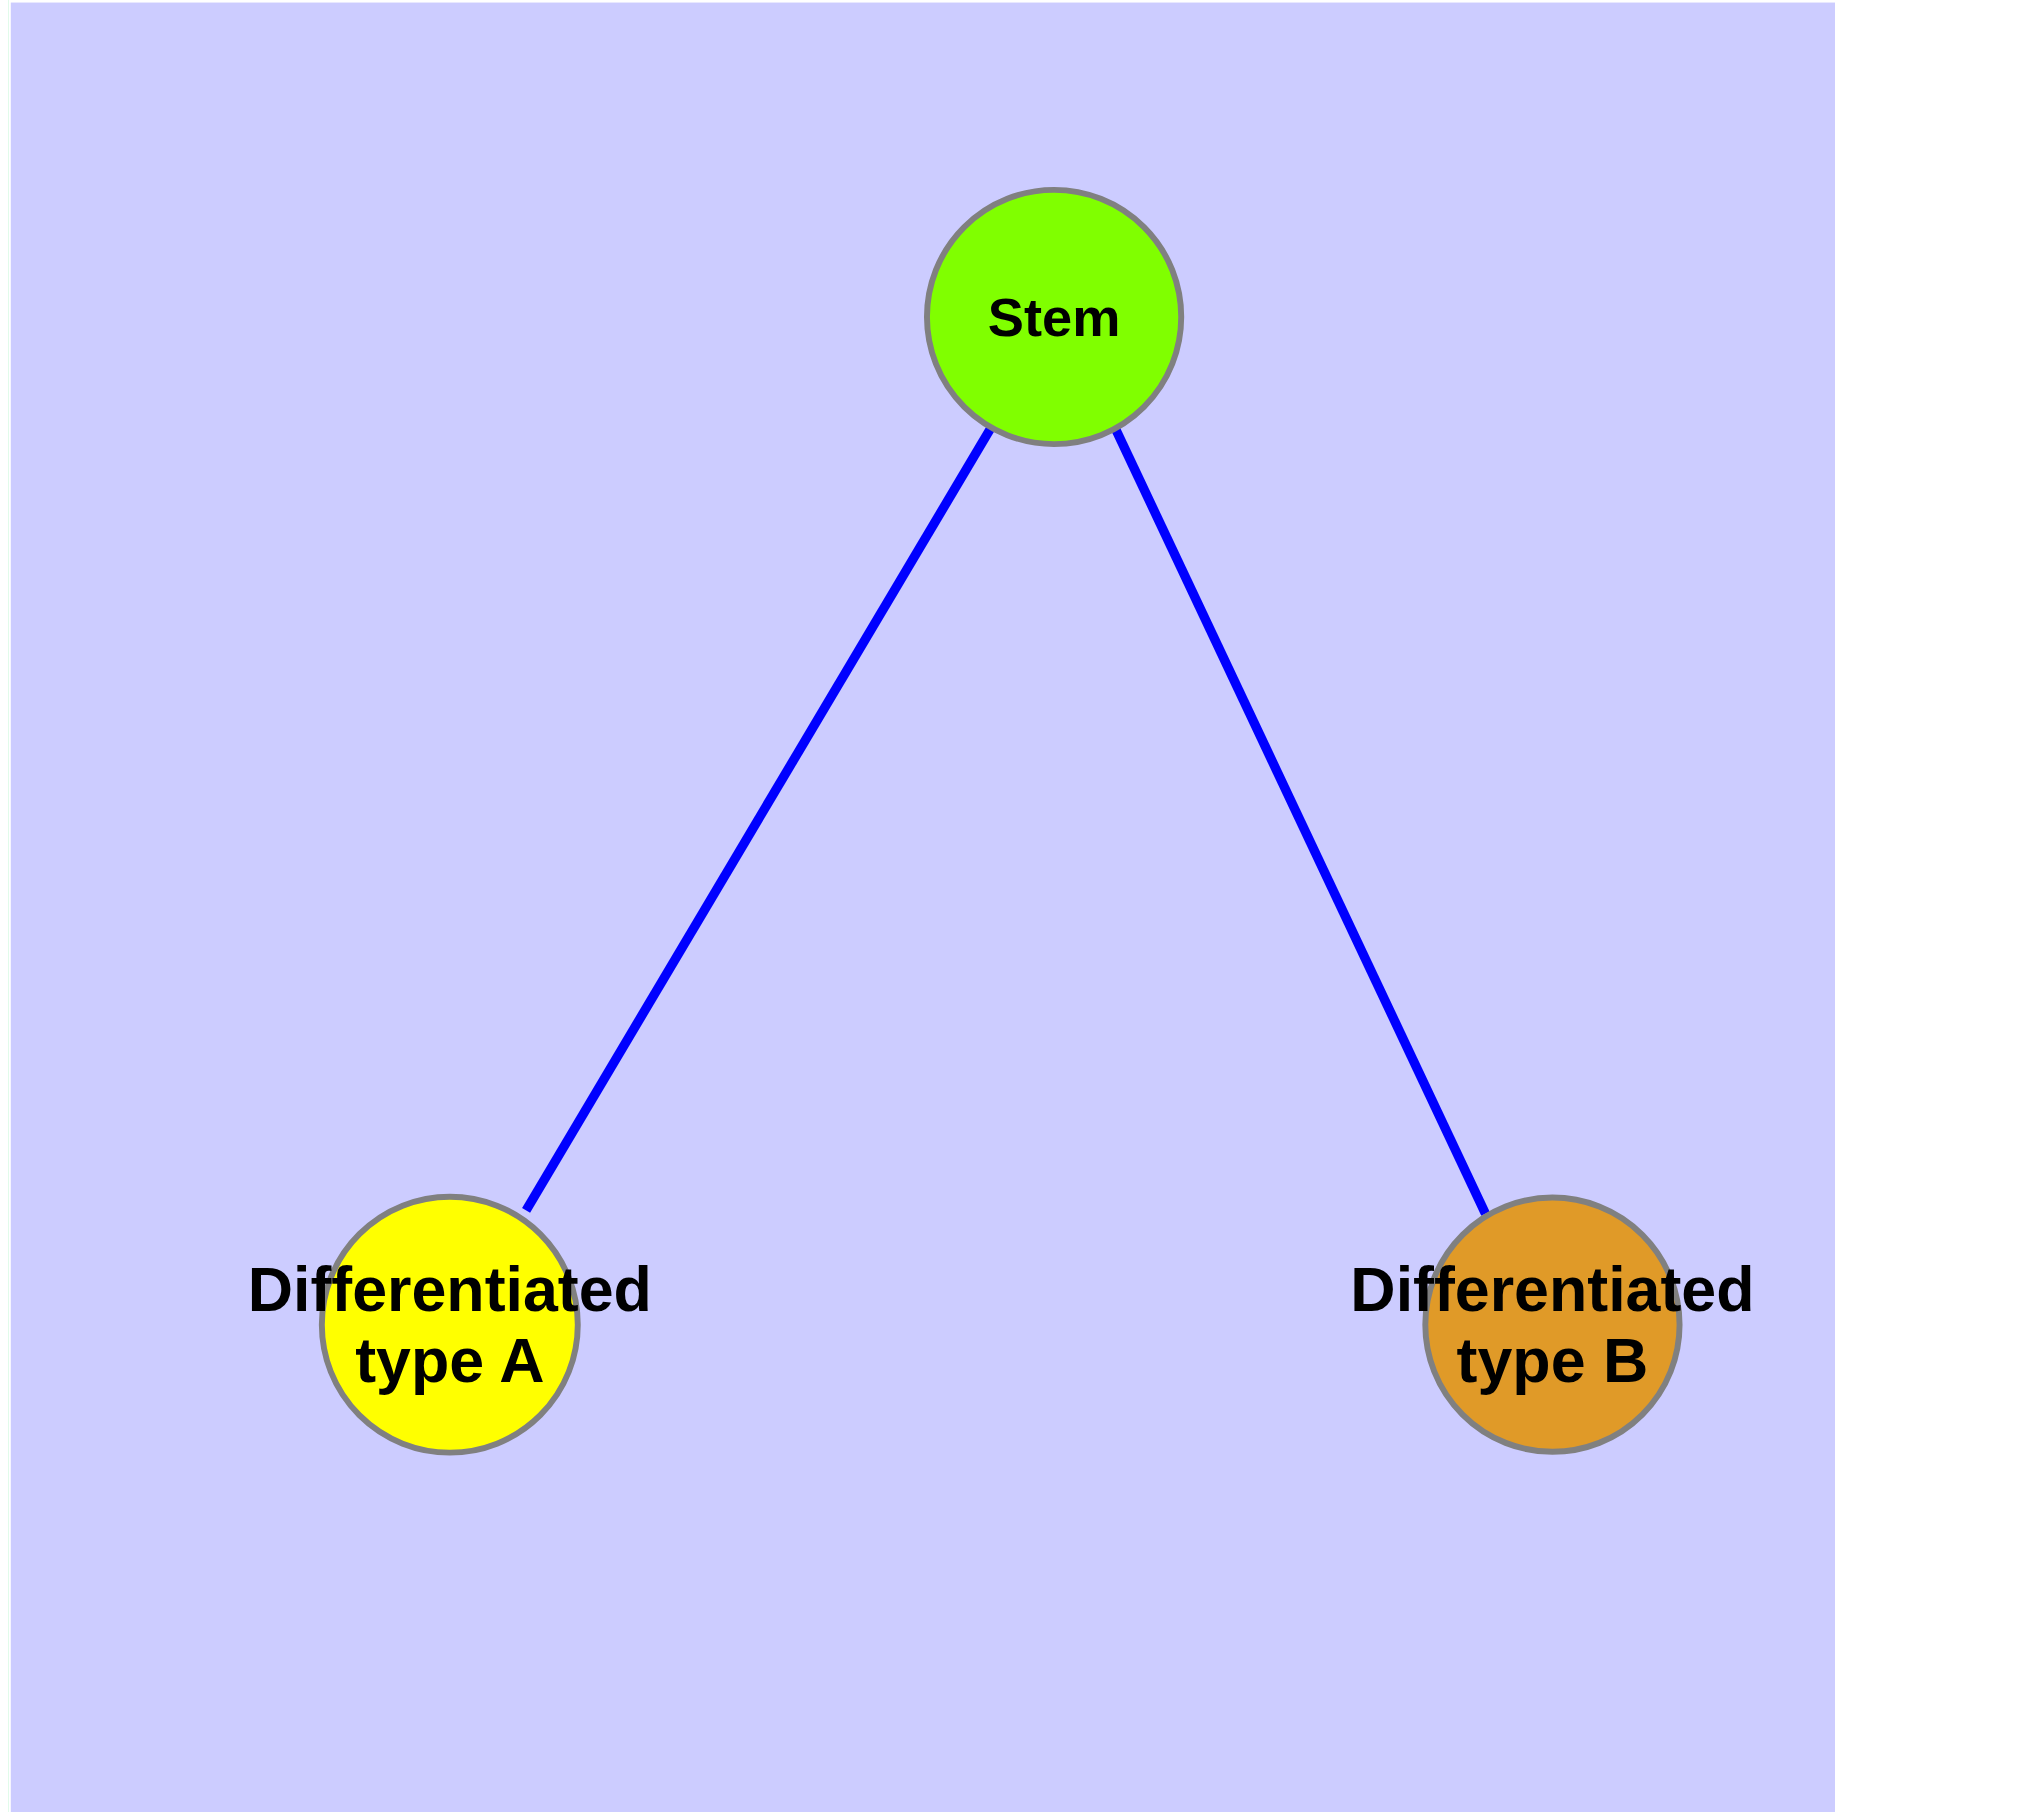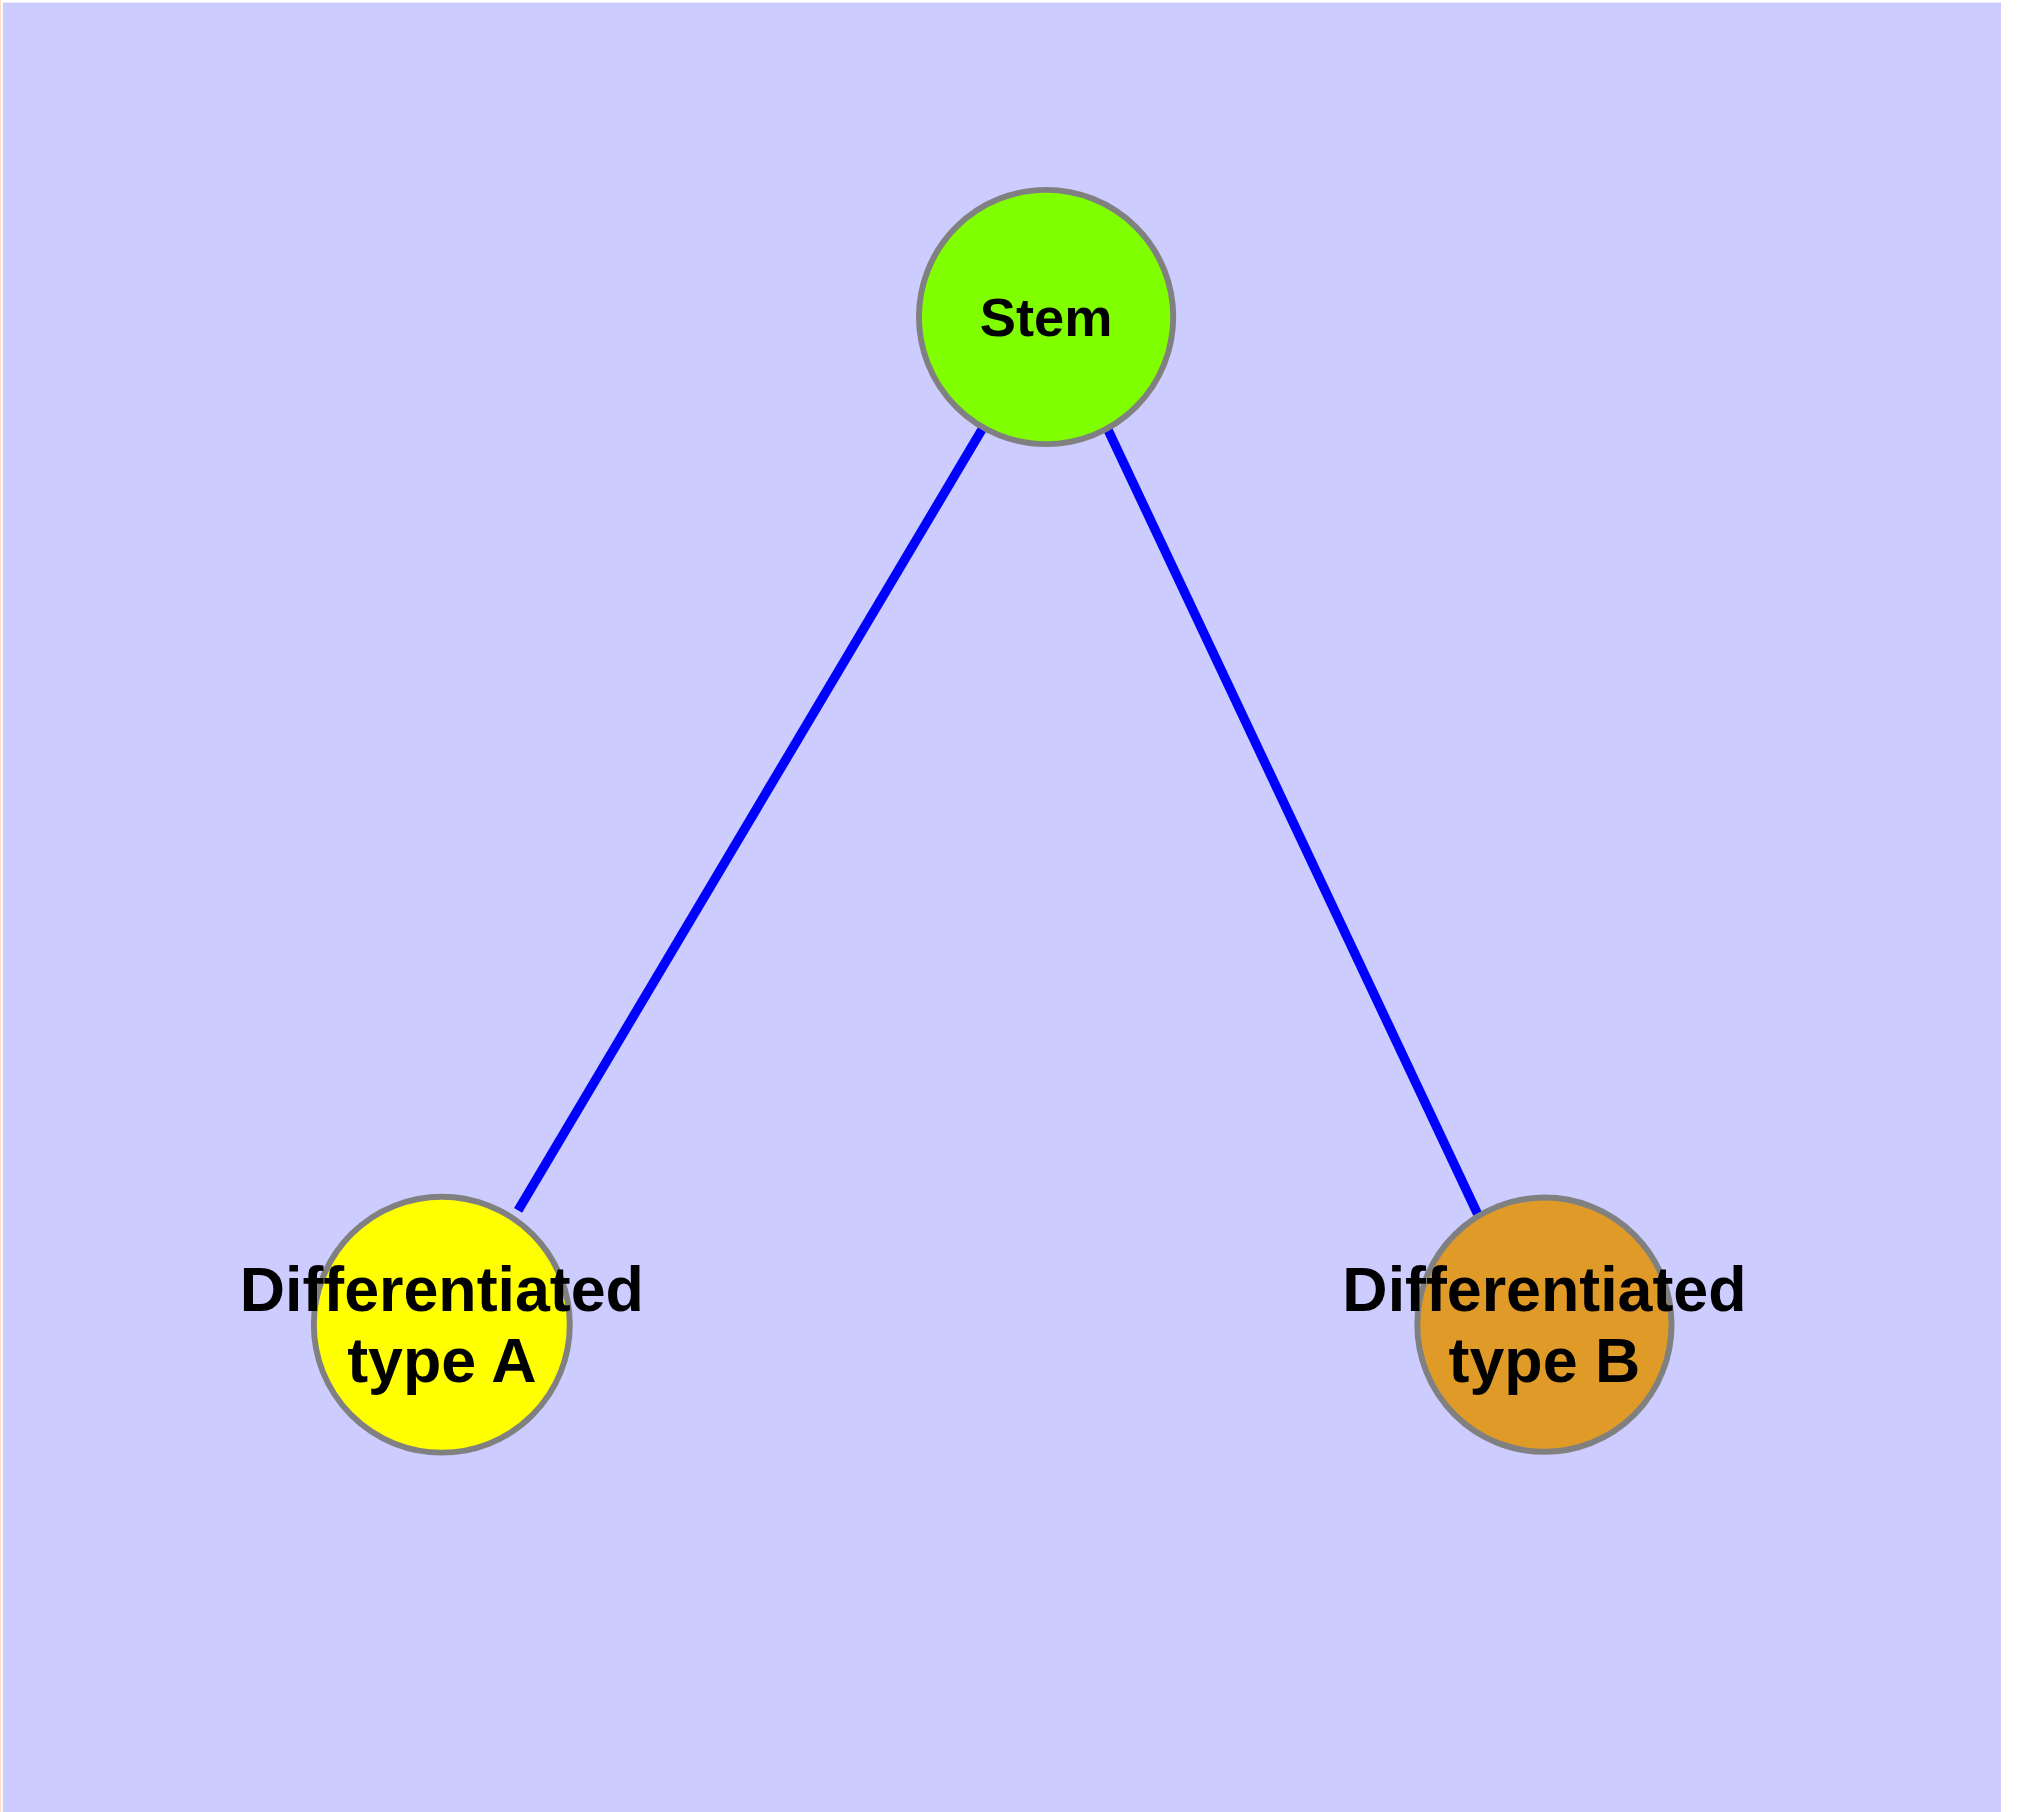--- a/index.html
+++ b/index.html
@@ -3,24 +3,25 @@
 <meta charset="utf-8">
 <title>Cell differentiation graph</title>
 <style>
   html, body {
     margin: 0;
     padding: 0;
     background: #ffffff;
   }
   #stage {
     position: relative;
-    width: 2001px;
+    width: 1827px;
     height: 1812px;
-    background: #f97316;
+    background: #86efac;
     overflow: hidden;
+    margin-left: 8px;
   }
   #canvas {
     position: absolute;
     left: 0;
     top: 0;
     width: 2021px;
     height: 1812px;
     display: block;
   }
   .graph-svg text {

